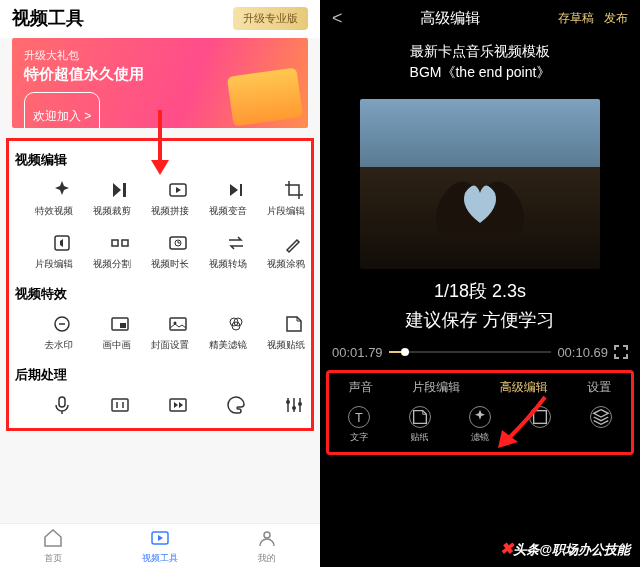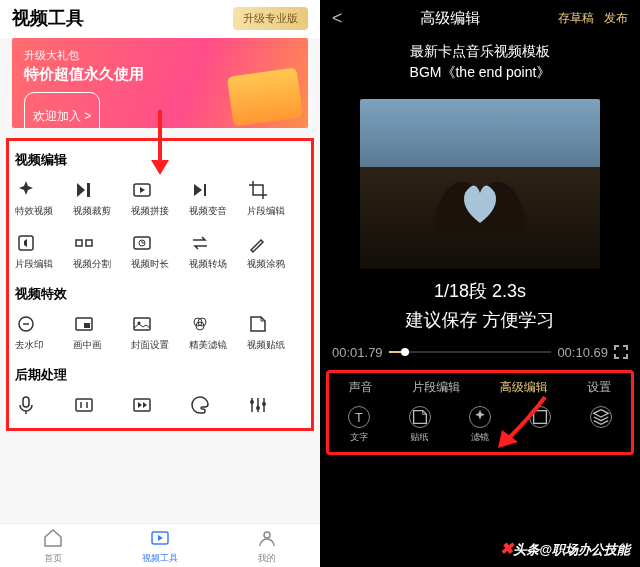--- a/index.html
+++ b/index.html
@@ -17,21 +17,21 @@
   .pro-btn { background: linear-gradient(90deg,#f6e2a9,#e8c97a); color: #7a5a20; font-size: 11px; padding: 4px 10px; border-radius: 4px; }
   .promo { margin: 0 12px 10px; height: 90px; border-radius: 2px; background: linear-gradient(110deg,#ff6d6d,#ff4d8a 60%,#ff8d4d); position: relative; overflow: hidden; color:#fff; padding: 10px 12px; }
   .promo .t1 { font-size: 11px; opacity: .9; }
   .promo .t2 { font-size: 15px; font-weight: 600; margin-top: 2px; }
   .promo .join { display: inline-block; margin-top: 8px; font-size: 12px; border: 1px solid #fff; border-radius: 10px; padding: 15px 8px; }
   .promo-img { position: absolute; right: 8px; bottom: 6px; width: 70px; height: 50px; background: linear-gradient(#ffd24d,#ff9b2d); border-radius: 6px; transform: rotate(-8deg); opacity:.9; }
   .arrow1 { position: absolute; top: 110px; left: 145px; z-index: 10; }
   .red-box { margin: 0 6px; border: 3px solid #ff1f1f; border-radius: 0; padding: 4px 6px 0px; background: #fff; }
   .section-h { font-size: 13px; font-weight: 600; padding: 6px 0 4px; }
   .grid { display: grid; grid-template-columns: repeat(5,1fr); }
-  .cell { display: flex; flex-direction: column; align-items: flex-start; padding: 6px 0 8px; gap: 4px; }
+  .cell { display: flex; flex-direction: column; align-items: flex-end; padding: 6px 0 8px; gap: 4px; }
   .cell .ic { width: 22px; height: 22px; display: flex; align-items: center; justify-content: center; color:#333; }
   .cell .lbl { font-size: 9.5px; color: #333; }
   .bottom-nav { position: absolute; bottom: 0; left: 0; right: 0; height: 44px; background: #fff; border-top: 1px solid #eee; display: flex; }
   .nav-item { flex: 1; display: flex; flex-direction: column; align-items: center; justify-content: center; gap: 1px; font-size: 9px; color: #888; }
   .nav-item.active { color: #3b7cff; }
 
   
   .r-top { display: flex; align-items: center; justify-content: space-between; padding: 8px 12px; font-size: 13px; }
   .r-top .back { color: #bbb; font-size: 18px; }
   .r-top .title { color: #fff; font-size: 15px; }

